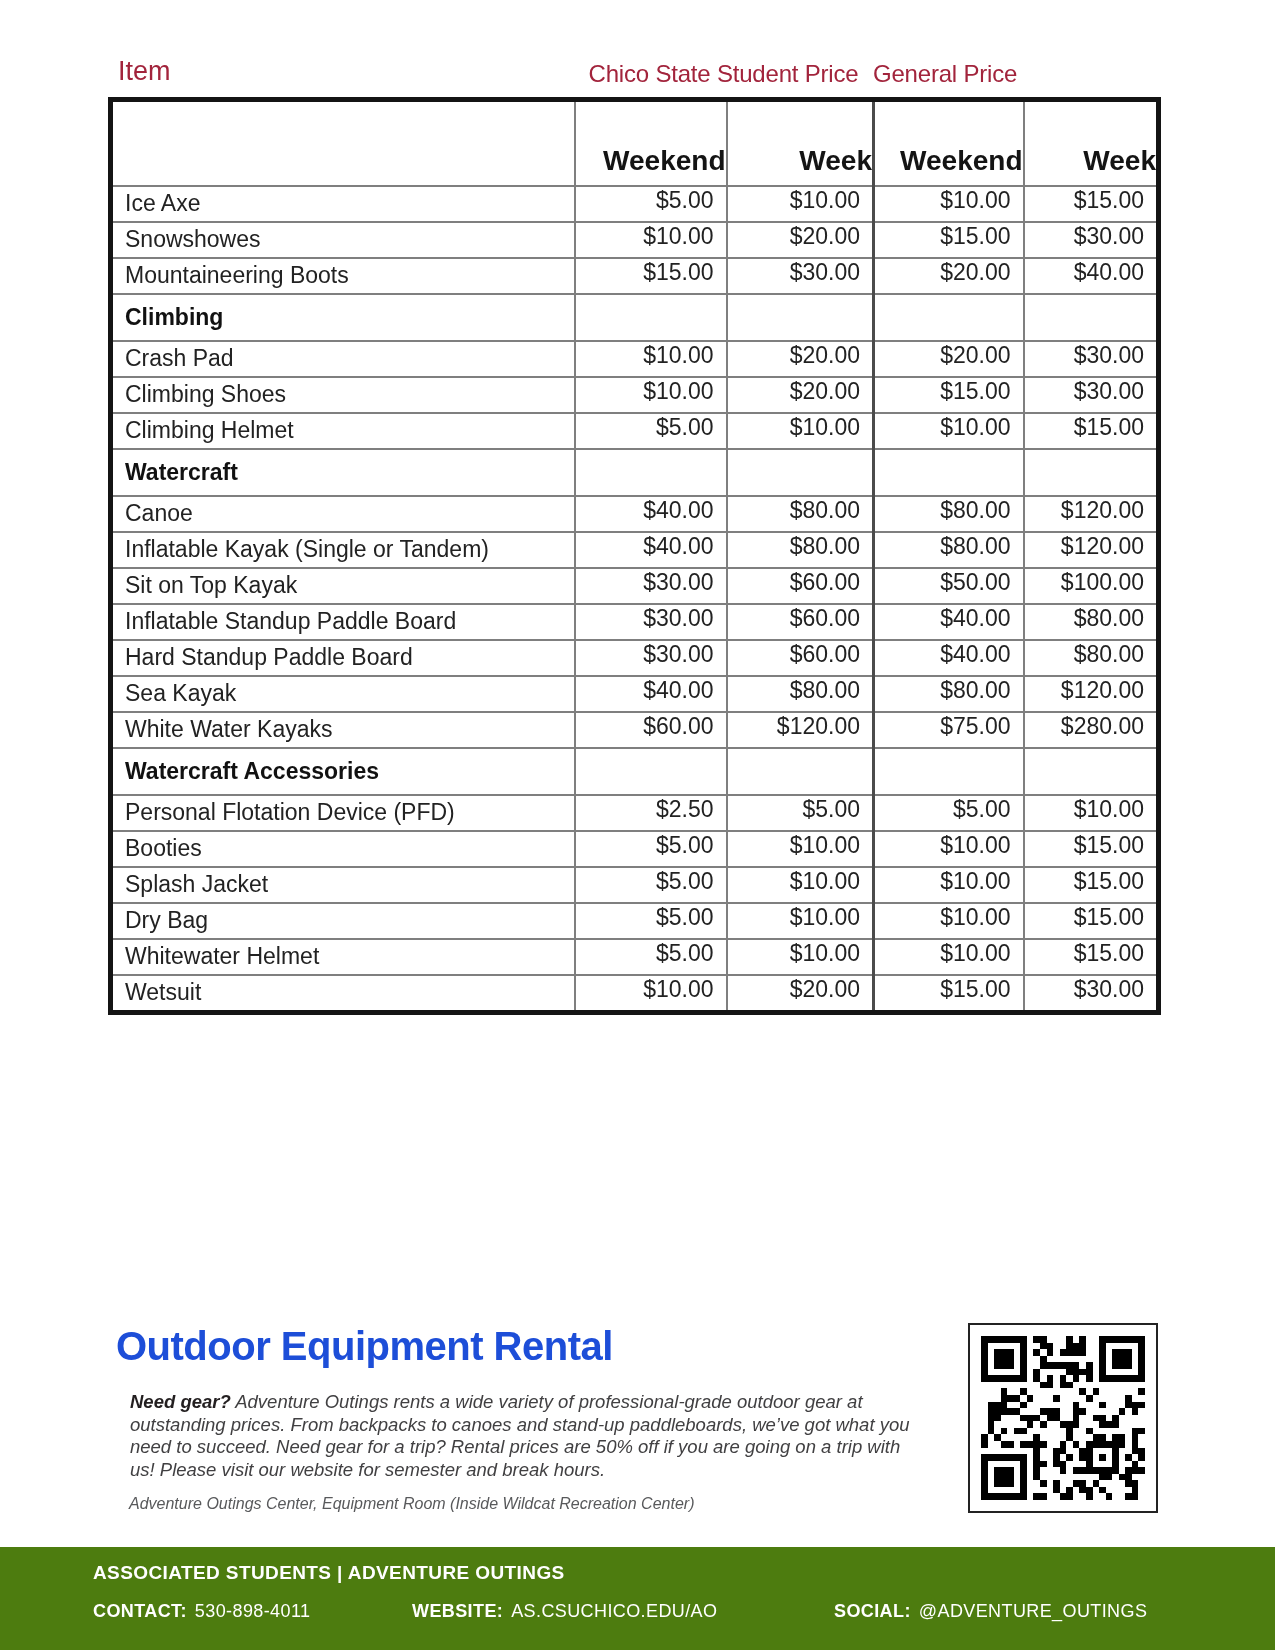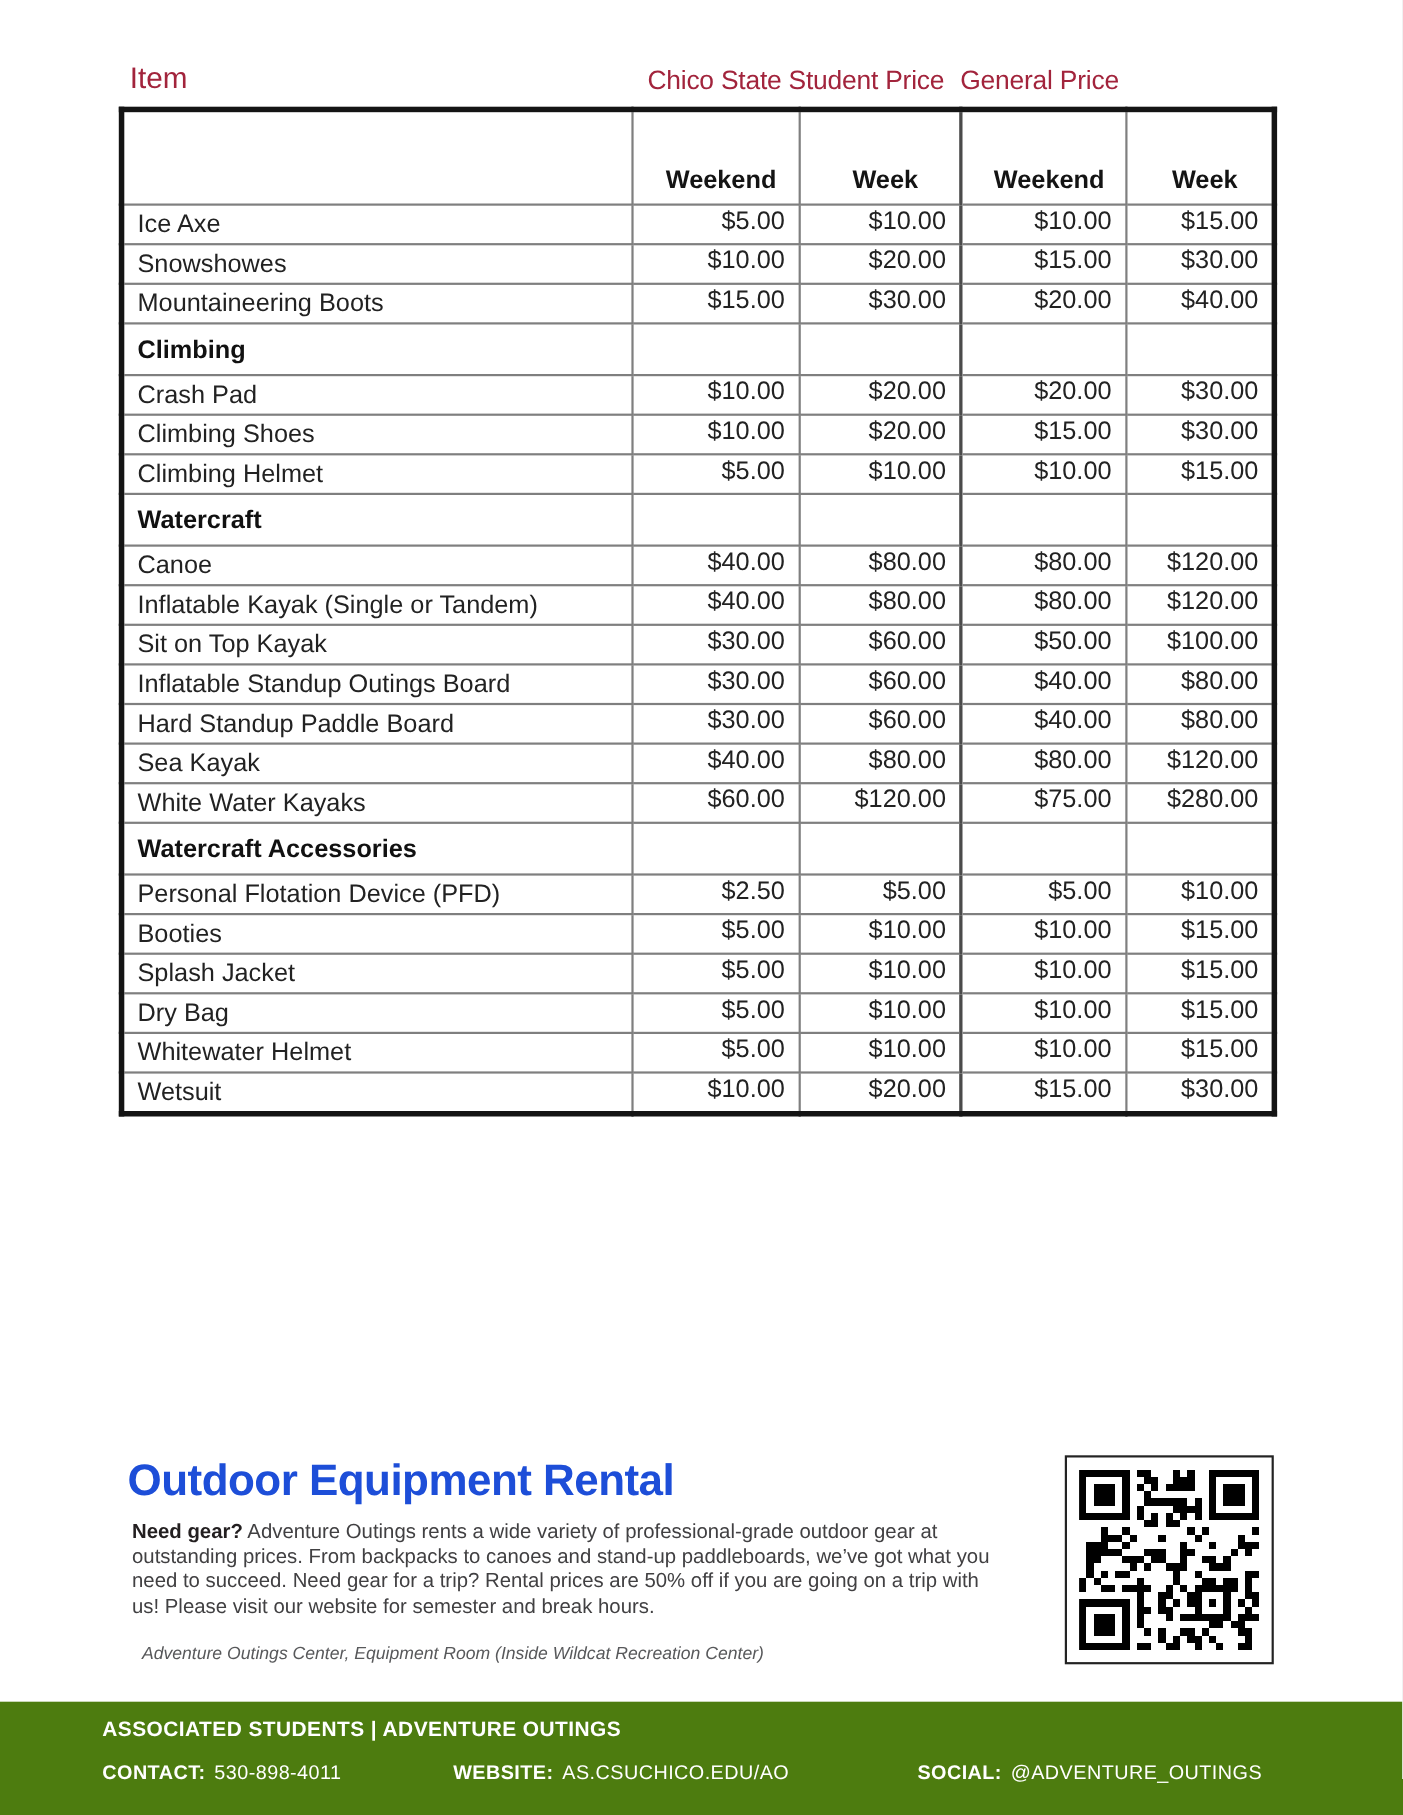--- a/index.html
+++ b/index.html
@@ -18,21 +18,21 @@
   table.pricing{
     position:absolute; left:108px; top:97px; width:1048px;
     border-collapse:collapse; table-layout:fixed;
     border:5px solid #141414;
   }
   table.pricing td, table.pricing th{
     border:2px solid #7f7f7f; overflow:hidden;
   }
   table.pricing thead tr{height:86px;}
   table.pricing th{
-    vertical-align:bottom; text-align:center; font-size:23px; font-weight:bold;
+    vertical-align:bottom; text-align:right; font-size:28px; font-weight:bold;
     padding:0 0 8px 10px; color:#141414;
   }
   tr.item-row{height:36px;}
   tr.section-row{height:47px;}
   td.item-cell{
     font-size:23px; padding:0 6px 0 12px; vertical-align:middle; color:#222;
   }
   tr.section-row td.item-cell{font-weight:bold; color:#111;}
   td.price-cell{
     font-size:23px; text-align:right; vertical-align:bottom;
@@ -40,22 +40,22 @@
   }
   
   table.pricing td:nth-child(3), table.pricing th:nth-child(3){border-right:3px solid #4b4b4b;}
 
   
   .info-title{
     position:absolute; left:116px; top:1324px; margin:0;
     font-size:40px; font-weight:bold; color:#1d4ed8; letter-spacing:-0.5px;
   }
   .info-body{
-    position:absolute; left:118px; top:1379px; width:788px; margin:2px;
-    font-size:18.5px; line-height:22.5px; color:#414042;
+    position:absolute; left:118px; top:1379px; width:788px; margin:12px;
+    font-size:18.5px; line-height:22.5px; color:#414042;font-style:italic;
   }
   .info-body .lead{font-weight:bold; color:#231f20;}
   .info-note{
     position:absolute; left:118px; top:1484px; margin:11px;
     font-size:16px; font-style:italic; color:#58595b;
   }
 
   
   .qr-box{
     position:absolute; left:968px; top:1323px; width:164px; height:164px;
@@ -176,21 +176,21 @@
           <td class="price-cell">$120.00</td>
         </tr>
         <tr class="item-row">
           <td class="item-cell">Sit on Top Kayak</td>
           <td class="price-cell">$30.00</td>
           <td class="price-cell">$60.00</td>
           <td class="price-cell">$50.00</td>
           <td class="price-cell">$100.00</td>
         </tr>
         <tr class="item-row">
-          <td class="item-cell">Inflatable Standup Outings Board</td>
+          <td class="item-cell">Inflatable Standup Paddle Board</td>
           <td class="price-cell">$30.00</td>
           <td class="price-cell">$60.00</td>
           <td class="price-cell">$40.00</td>
           <td class="price-cell">$80.00</td>
         </tr>
         <tr class="item-row">
           <td class="item-cell">Hard Standup Paddle Board</td>
           <td class="price-cell">$30.00</td>
           <td class="price-cell">$60.00</td>
           <td class="price-cell">$40.00</td>

